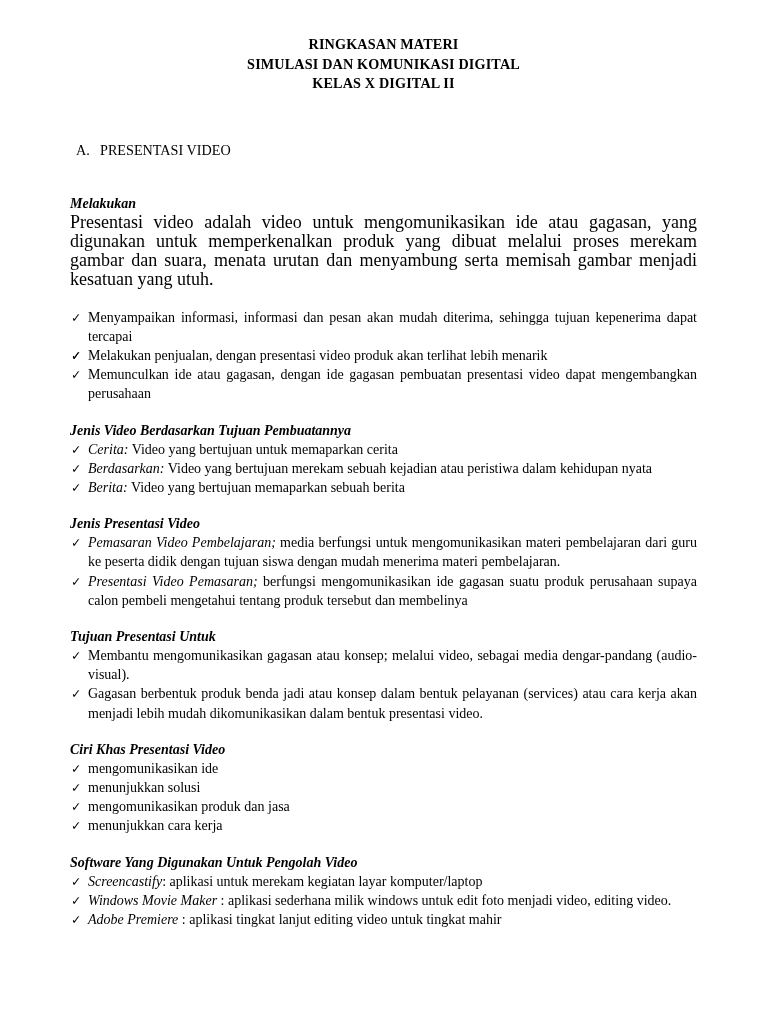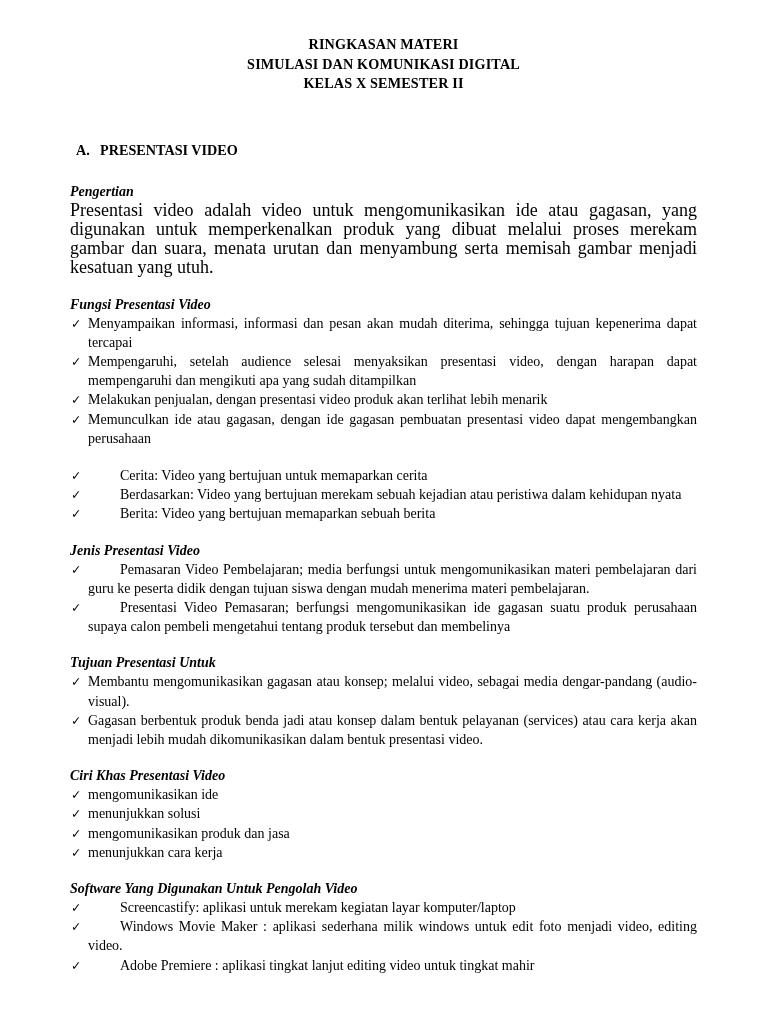--- a/index.html
+++ b/index.html
@@ -30,24 +30,24 @@
     font-size: 14.2px;
     line-height: 19.6px;
     letter-spacing: 0.15px;
     margin: 0;
     padding-top: 5px;
   }
   .doc-title div { white-space: nowrap; }
 
   
   .section-heading {
-    font-weight: bold;
+    font-weight: normal;
     font-size: 14.2px;
     line-height: 18px;
-    margin: 47px 0 4px 6px;
+    margin: 47px 0 16px 6px;
   }
   .section-heading .letter {
     display: inline-block;
     width: 24px;
   }
 
   
   .sub-heading {
     font-weight: bold;
     font-style: italic;
@@ -80,55 +80,55 @@
   }
   ul.check-list > li .tick {
     position: absolute;
     left: 1px;
     top: 0;
     font-size: 12.5px;
     line-height: 19.2px;
     font-family: "DejaVu Sans", sans-serif;
   }
   ul.check-list > li .term {
-    margin-left: 32px;
+    font-style: italic;
   }
   
   ul.check-list > li, .para { text-justify: inter-word; }
   .gap-md { height: 18px; }
   .gap-lg { height: 20px; }
 </style>
 </head>
 <body>
 
 <div class="page">
 
   <div class="doc-title">
     <div>RINGKASAN MATERI</div>
     <div>SIMULASI DAN KOMUNIKASI DIGITAL</div>
-    <div>KELAS X SEMESTER II</div>
+    <div>KELAS X DIGITAL II</div>
   </div>
 
   <div class="section-heading">
     <span class="letter">A.</span><span>PRESENTASI VIDEO</span>
   </div>
 
   <div id="body-blocks">
       <div class="gap-lg"></div>
-      <div class="sub-heading">Pengertian</div>
+      <div class="sub-heading">Melakukan</div>
       <div class="para">Presentasi video adalah video untuk mengomunikasikan ide atau gagasan, yang digunakan untuk memperkenalkan produk yang dibuat melalui proses merekam gambar dan suara, menata urutan dan menyambung serta memisah gambar menjadi kesatuan yang utuh.</div>
       <div class="gap-md"></div>
-      <div class="sub-heading">Fungsi Presentasi Video</div>
       <ul class="check-list">
         <li><span class="tick">✓</span><span>Menyampaikan informasi, informasi dan pesan akan mudah diterima, sehingga tujuan kepenerima dapat tercapai</span></li>
-        <li><span class="tick">✓</span><span>Mempengaruhi, setelah audience selesai menyaksikan presentasi video, dengan harapan dapat mempengaruhi dan mengikuti apa yang sudah ditampilkan</span></li>
+        <li><span class="tick">✓</span></li>
         <li><span class="tick">✓</span><span>Melakukan penjualan, dengan presentasi video produk akan terlihat lebih menarik</span></li>
         <li><span class="tick">✓</span><span>Memunculkan ide atau gagasan, dengan ide gagasan pembuatan presentasi video dapat mengembangkan perusahaan</span></li>
       </ul>
       <div class="gap-md"></div>
+      <div class="sub-heading">Jenis Video Berdasarkan Tujuan Pembuatannya</div>
       <ul class="check-list">
         <li><span class="tick">✓</span><span class="term">Cerita:</span><span> Video yang bertujuan untuk memaparkan cerita</span></li>
         <li><span class="tick">✓</span><span class="term">Berdasarkan:</span><span> Video yang bertujuan merekam sebuah kejadian atau peristiwa dalam kehidupan nyata</span></li>
         <li><span class="tick">✓</span><span class="term">Berita:</span><span> Video yang bertujuan memaparkan sebuah berita</span></li>
       </ul>
       <div class="gap-md"></div>
       <div class="sub-heading">Jenis Presentasi Video</div>
       <ul class="check-list">
         <li><span class="tick">✓</span><span class="term">Pemasaran Video Pembelajaran;</span><span> media berfungsi untuk mengomunikasikan materi pembelajaran dari guru ke peserta didik dengan tujuan siswa dengan mudah menerima materi pembelajaran.</span></li>
         <li><span class="tick">✓</span><span class="term">Presentasi Video Pemasaran;</span><span> berfungsi mengomunikasikan ide gagasan suatu produk perusahaan supaya calon pembeli mengetahui tentang produk tersebut dan membelinya</span></li>

